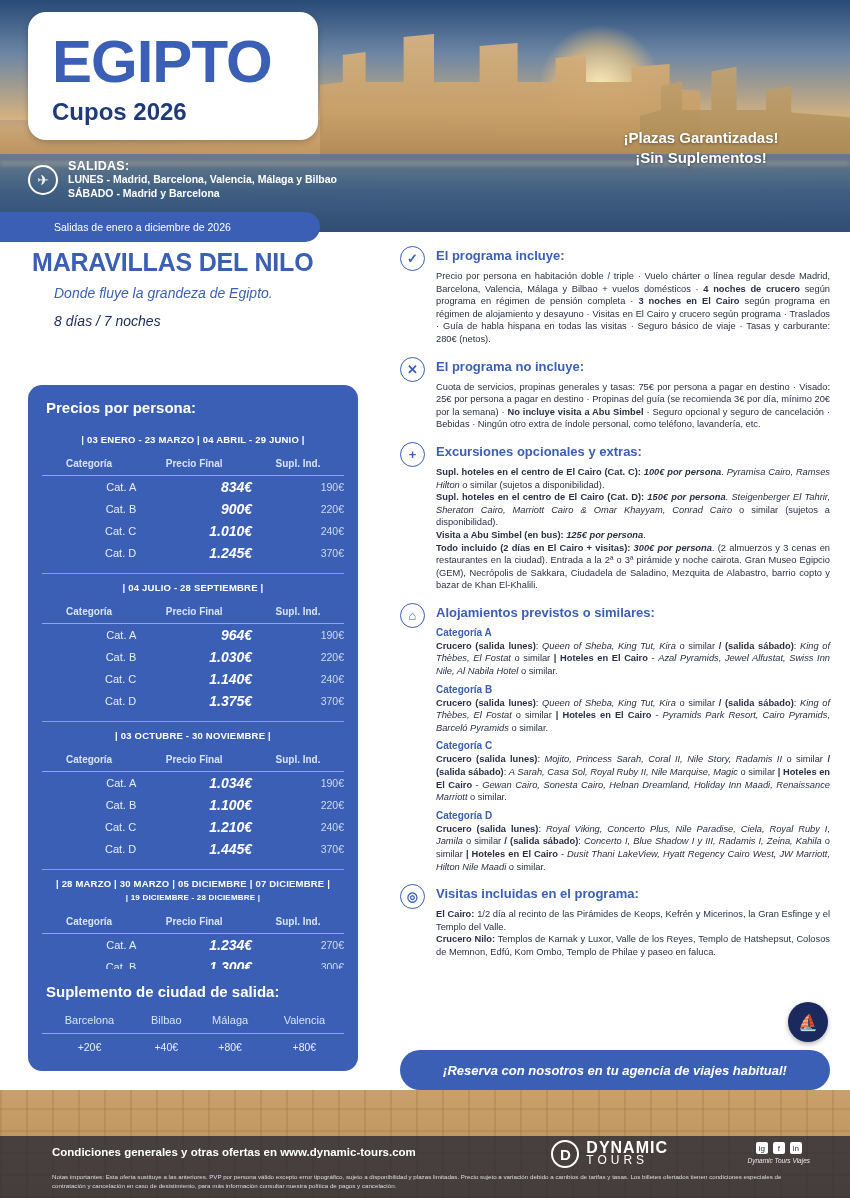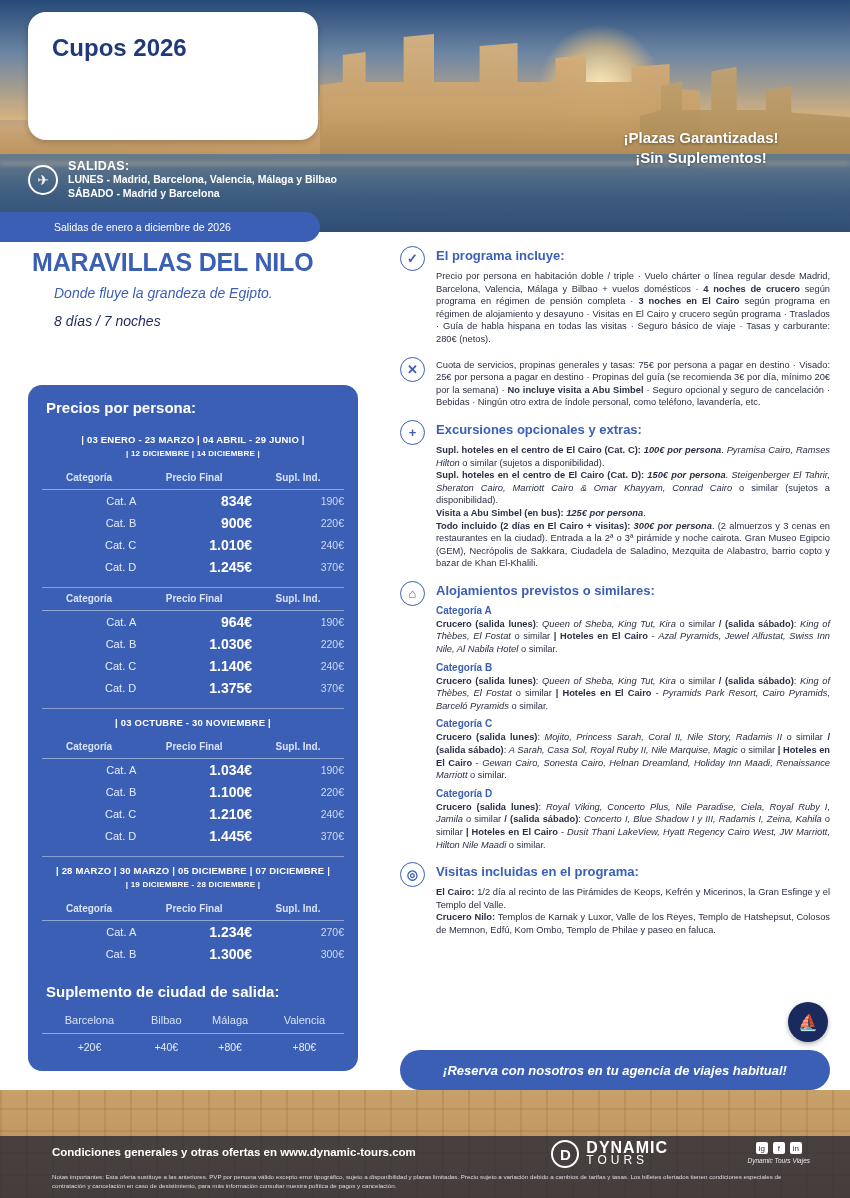--- a/index.html
+++ b/index.html
@@ -120,21 +120,21 @@
     padding:7px 0 6px; line-height:14px;
   }
   .period .small { font-size:8px; font-weight:bold; }
   .ptable { width:100%; border-collapse:collapse; }
   .ptable th {
     font-size:10px; font-weight:bold; color:#d8e2f7; padding:5px 0 6px;
     border-bottom:1px solid rgba(255,255,255,.45);
   }
   .ptable td { padding:3px 0; font-size:11px; text-align:right; color:#e7edfb; }
   .ptable td.cat { font-size:11px; }
-  .ptable td.price { font-size:14px; font-weight:bold; color:#ffffff; }
+  .ptable td.price { font-size:14px; font-weight:bold; color:#ffffff;font-style:italic; }
   .ptable td.supl { font-size:10.5px; color:#cdd9f3; }
   .divider { height:1px; background:rgba(255,255,255,.4); margin:9px 0 0; }
 
   .supl-panel {
     position:absolute; left:28px; top:721px; width:330px;
     background:#3b5fb5; border-radius:14px; color:#fff; padding:14px 14px 16px;
   }
   .supl-panel h3 { margin:0 0 10px 4px; font-size:15px; font-weight:bold; }
   .stable { width:100%; border-collapse:collapse; }
   .stable th { font-size:11px; font-weight:normal; color:#d8e2f7; padding:4px 0 7px; border-bottom:1px solid rgba(255,255,255,.45); }
@@ -225,20 +225,21 @@
 
   <div class="hero">
     <div class="sky"></div>
     <div class="sun"></div>
     <div class="temple"></div>
     <div class="temple2"></div>
     <div class="water"></div>
   </div>
 
   <div class="logo-card">
+    <div class="logo-title">EGIPTO</div>
     <div class="logo-sub">Cupos 2026</div>
   </div>
 
   <div class="salidas-box">
     <div class="salidas-icon">✈</div>
     <div class="salidas-txt">
       <div class="hd">SALIDAS:</div>
       <div><b>LUNES -  Madrid, Barcelona, Valencia, Málaga y Bilbao</b></div>
       <div><b>SÁBADO -   Madrid y Barcelona</b></div>
     </div>
@@ -255,21 +256,20 @@
   <div class="left">
     <div class="dest-title">MARAVILLAS DEL NILO</div>
     <div class="dest-sub">Donde fluye la grandeza de Egipto.</div>
     <div class="dest-days">8 días / 7 noches</div>
 
     <div class="price-panel">
       <h3>Precios por persona:</h3>
 
       <div class="period">
         <div>| 03 ENERO - 23 MARZO | 04 ABRIL - 29 JUNIO |</div>
-        <div class="small">| 12 DICIEMBRE | 14 DICIEMBRE |</div>
       </div>
       <table class="ptable">
         <tbody>
             <tr>
           <th>Categoría</th>
           <th>Precio Final</th>
           <th>Supl. Ind.</th>
         </tr>
         <tr>
               <td class="cat">Cat. A</td>
@@ -288,20 +288,23 @@
             </tr>
         <tr>
               <td class="cat">Cat. D</td>
               <td class="price">1.245€</td>
               <td class="supl">370€</td>
             </tr>
       </tbody>
         </table>
       <div class="divider"></div>
 
+      <div class="period">
+        <div>| 04 JULIO - 28 SEPTIEMBRE |</div>
+      </div>
       <table class="ptable">
         <tbody>
             <tr>
           <th>Categoría</th>
           <th>Precio Final</th>
           <th>Supl. Ind.</th>
         </tr>
         <tr>
               <td class="cat">Cat. A</td>
               <td class="price">964€</td>
@@ -419,20 +422,21 @@
   <div class="right">
 
     <div class="sec">
       <div class="icon-circ">✓</div>
       <h4>El programa incluye:</h4>
       <div class="body">Precio por persona en habitación doble / triple  ·  Vuelo chárter o línea regular desde Madrid, Barcelona, Valencia, Málaga y Bilbao + vuelos domésticos  ·  <b>4 noches de crucero</b> según programa en régimen de pensión completa  ·  <b>3 noches en El Cairo</b> según programa en régimen de alojamiento y desayuno  ·  Visitas en El Cairo y crucero según programa  ·  Traslados  ·  Guía de habla hispana en todas las visitas  ·  Seguro básico de viaje  ·  Tasas y carburante: 280€ (netos).</div>
     </div>
 
     <div class="sec">
       <div class="icon-circ">✕</div>
+      <h4>El programa no incluye:</h4>
       <div class="body">Cuota de servicios, propinas generales y tasas: 75€ por persona a pagar en destino  ·  Visado: 25€ por persona a pagar en destino  ·  Propinas del guía (se recomienda 3€ por día, mínimo 20€ por la semana)  ·  <b>No incluye visita a Abu Simbel</b>  ·  Seguro opcional y seguro de cancelación  ·  Bebidas  ·  Ningún otro extra de índole  personal, como teléfono, lavandería, etc.</div>
     </div>
 
     <div class="sec">
       <div class="icon-circ">+</div>
       <h4>Excursiones opcionales y extras:</h4>
       <div class="body"><b>Supl. hoteles en el centro de El Cairo (Cat. C):</b> <i><b>100€ por persona</b></i>. <i>Pyramisa Cairo, Ramses Hilton</i> o similar (sujetos a disponibilidad).</div>
       <div class="body mt6"><b>Supl. hoteles en el centro de El Cairo (Cat. D):</b> <i><b>150€ por persona</b></i>. <i>Steigenberger El Tahrir, Sheraton Cairo, Marriott Cairo &amp; Omar Khayyam, Conrad Cairo</i> o similar (sujetos a disponibilidad).</div>
       <div class="body mt6"><b>Visita a Abu Simbel (en bus):</b> <i><b>125€ por persona</b></i>.</div>
       <div class="body mt6"><b>Todo incluido (2 días en El Cairo + visitas):</b> <i><b>300€ por persona</b></i>. (2 almuerzos y 3 cenas en restaurantes en la ciudad). Entrada a la 2ª o 3ª pirámide y noche cairota. Gran Museo Egipcio (GEM), Necrópolis de Sakkara, Ciudadela de Saladino, Mezquita de Alabastro, barrio copto y bazar de Khan El-Khalili.</div>

